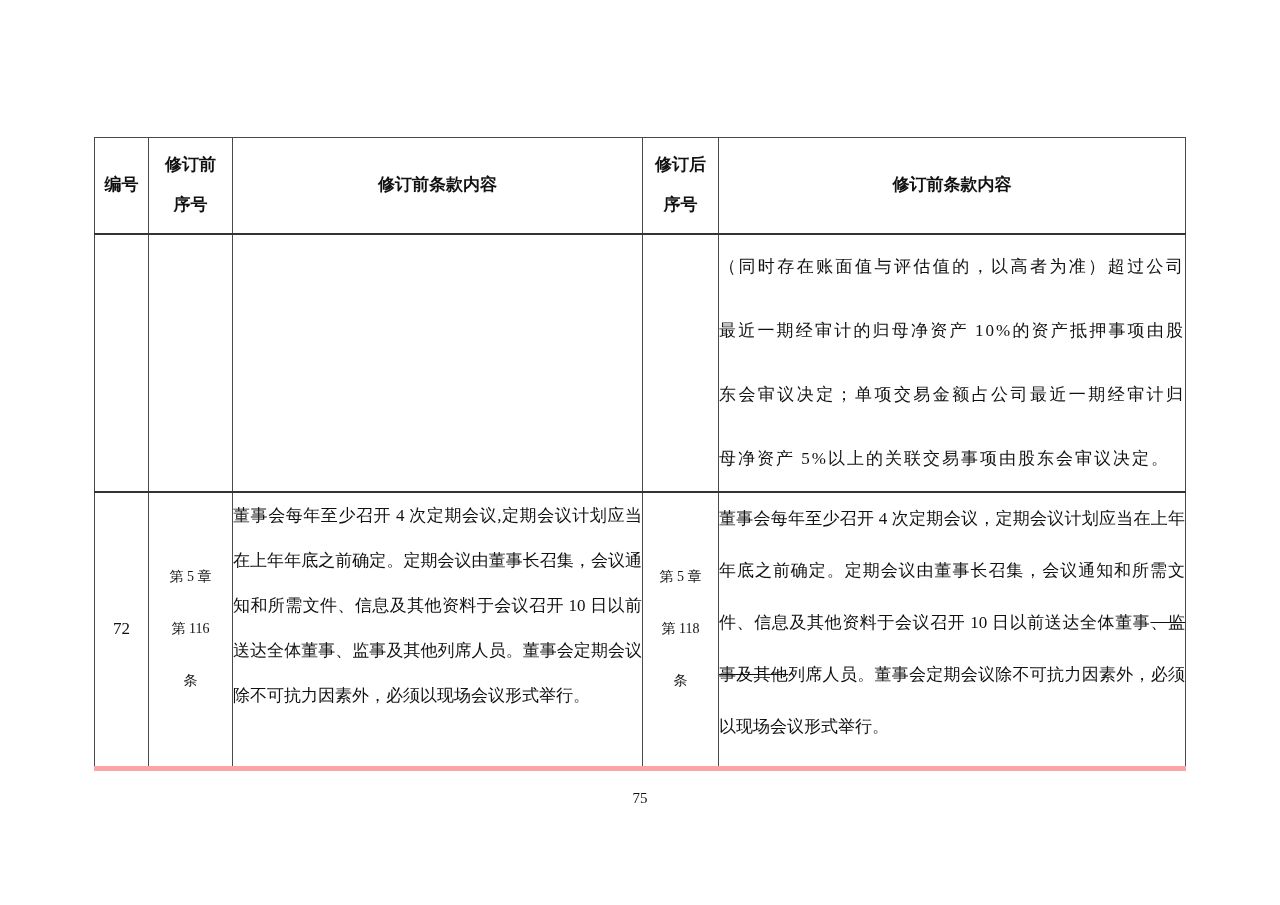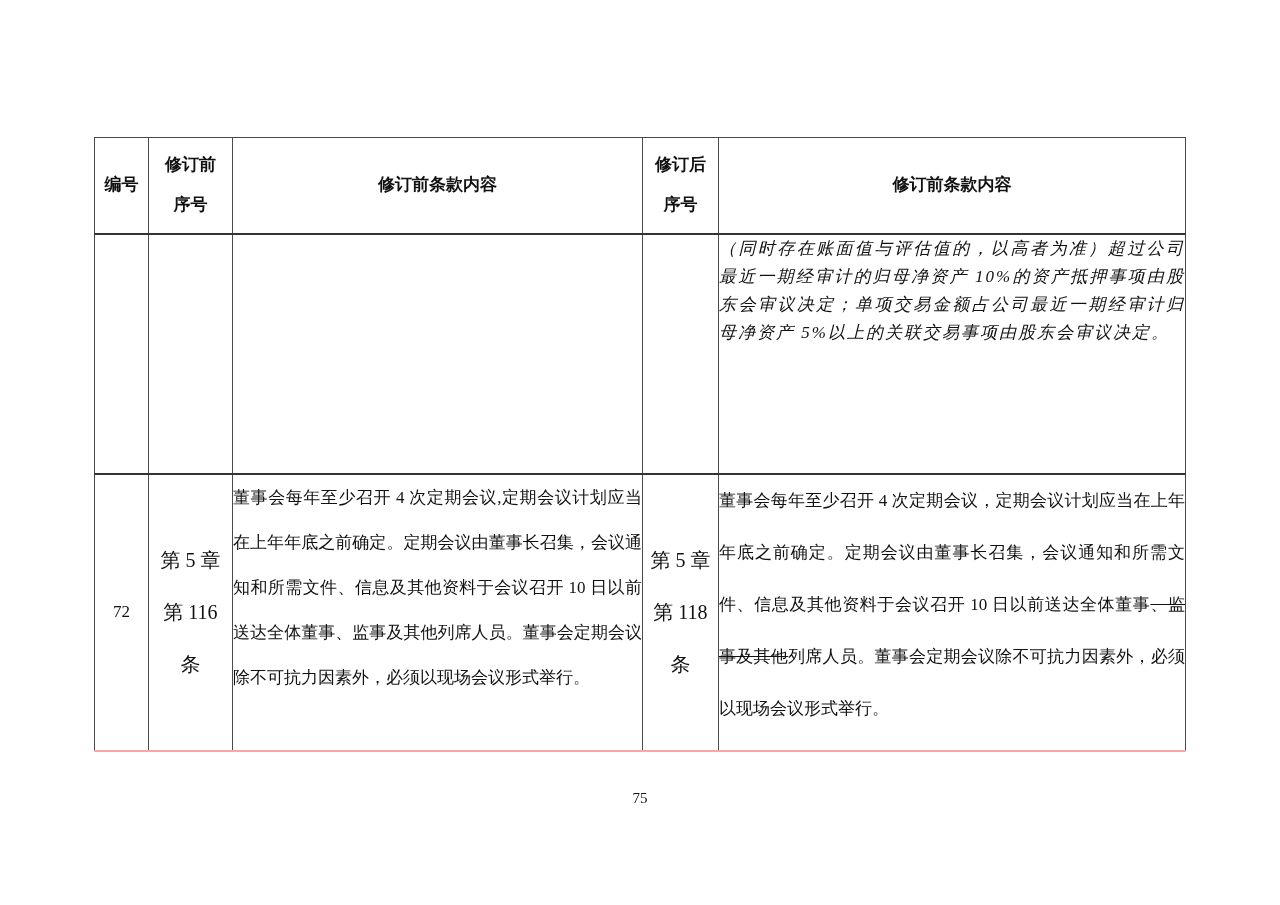--- a/index.html
+++ b/index.html
@@ -38,44 +38,43 @@
     font-size: 17px;
     line-height: 40px;
     text-align: center;
     vertical-align: middle;
     white-space: pre-line;
     border-bottom: 2px solid #333333;
   }
   tr.body-row-1 { height: 240px; }
   tr.body-row-1 td { border-bottom: 2px solid #333333; }
   tr.body-row-2 { height: 277px; }
-  tr.body-row-2 td { border-bottom: 2px solid #fca5a5; }
+  tr.body-row-2 td { border-bottom: 5px solid #fca5a5; }
   td.id-cell {
     font-size: 17px;
     text-align: center;
     vertical-align: middle;
   }
   td.serial-cell {
-    font-size: 20px;
+    font-size: 14px;
     line-height: 52px;
     text-align: center;
     vertical-align: middle;
     white-space: pre-line;
   }
   td.content-cell {
     font-size: 17px;
     text-align: justify;
     vertical-align: top;
     padding: 0 9px;
   }
   td.content-pre  { line-height: 45px; }
   td.content-post { line-height: 52px; }
   td.content-italic {
-    line-height: 28px;
-    font-style: italic;
+    line-height: 64px;
     font-weight: bold;
     letter-spacing: 2px;
     margin-top: 40px;
   }
   .strike { text-decoration: line-through; }
   .page-number {
     position: absolute;
     left: 0;
     top: 790px;
     width: 1280px;

